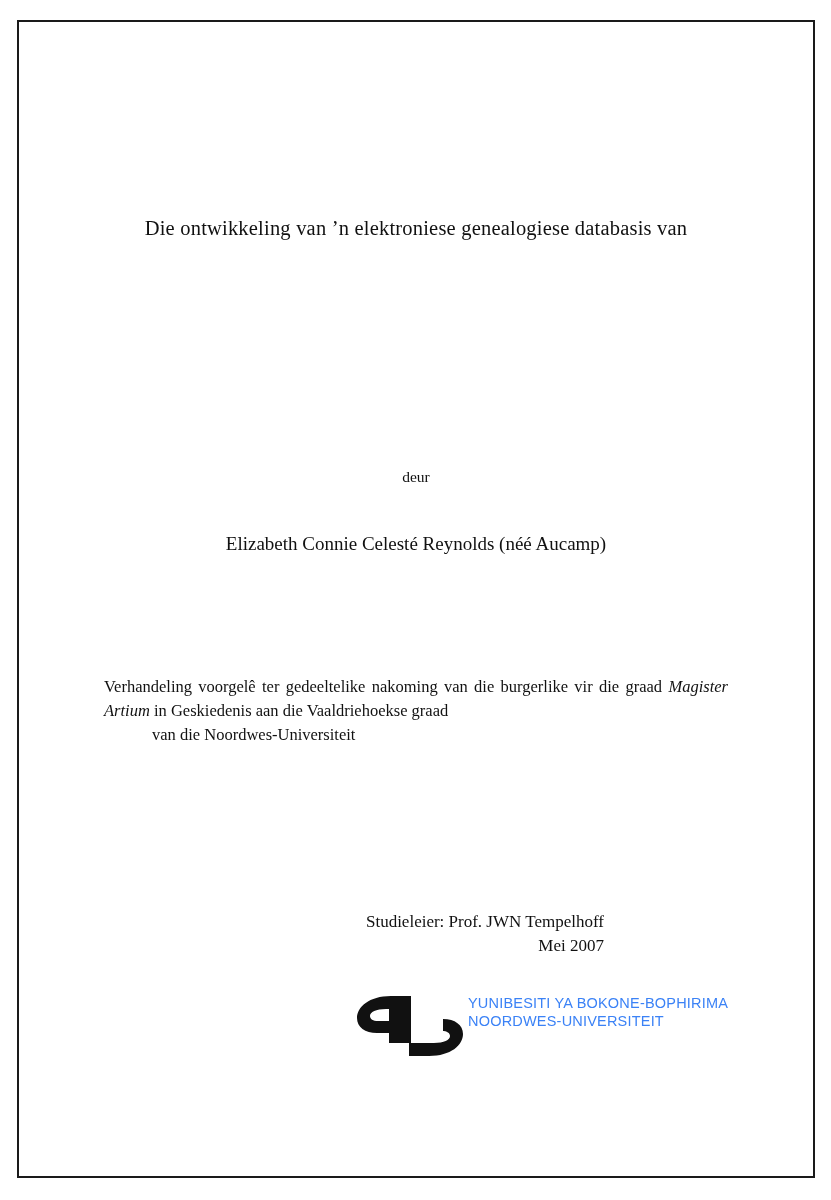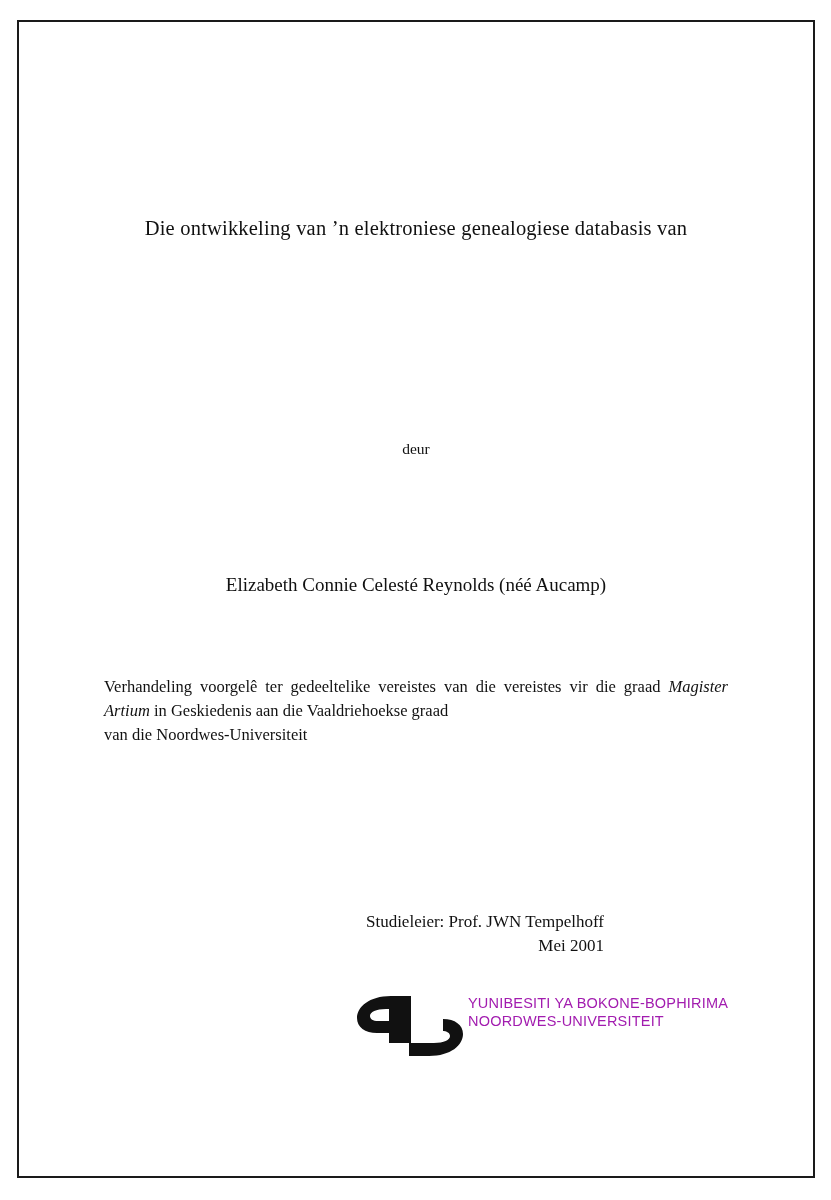--- a/index.html
+++ b/index.html
@@ -46,46 +46,46 @@
     font-size: 20.5px;
     line-height: 46px;
     letter-spacing: 0.2px;
   }
   .title-line {
     display: block;
     white-space: nowrap;
   }
   .byword {
     position: absolute;
-    top: 420px;
+    top: 448px;
     left: 0;
     width: 632px;
     text-align: center;
     font-size: 15.5px;
   }
   .author {
     position: absolute;
     top: 513px;
     left: 0;
     width: 632px;
     text-align: center;
     font-size: 19px;
-    margin-top: 41px;
   }
   .abstract-block {
     position: absolute;
     top: 655px;
     left: 4px;
     width: 624px;
     font-size: 16.5px;
     line-height: 24px;
     text-align: justify;
   }
   .abstract-block .last-line {
     text-align: left;
+    margin-left: 48px;
   }
   .abstract-block em {
     font-style: italic;
   }
   .supervisor-block {
     position: absolute;
     top: 890px;
     left: 4px;
     width: 500px;
     font-size: 17px;
@@ -108,21 +108,21 @@
   }
   .logo-text {
     position: absolute;
     left: 218px;
     top: 10px;
     font-family: "Liberation Sans", sans-serif;
     font-size: 14.5px;
     line-height: 17.5px;
     letter-spacing: 0.2px;
     font-weight: 500;
-    color: #a21caf;
+    color: #3b82f6;
     white-space: nowrap;
   }
   .logo-text span {
     display: block;
   }
 </style>
 </head>
 <body>
 
 <div class="page">
@@ -133,27 +133,27 @@
 
     <div class="title-block">
       <span class="title-line">Die ontwikkeling van ’n elektroniese genealogiese databasis van</span>
     </div>
 
     <div class="byword">deur</div>
 
     <div class="author">Elizabeth Connie Celesté Reynolds (néé Aucamp)</div>
 
     <div class="abstract-block">
-      <span>Verhandeling voorgelê ter gedeeltelike vereistes van die vereistes vir die graad </span><em>Magister Artium</em><span> in Geskiedenis aan die Vaaldriehoekse graad</span>
+      <span>Verhandeling voorgelê ter gedeeltelike nakoming van die burgerlike vir die graad </span><em>Magister Artium</em><span> in Geskiedenis aan die Vaaldriehoekse graad</span>
       <div class="last-line">van die Noordwes-Universiteit</div>
     </div>
 
     <div class="supervisor-block">
       <div>Studieleier: Prof. JWN Tempelhoff</div>
-      <div>Mei 2001</div>
+      <div>Mei 2007</div>
     </div>
 
     <div class="logo-wrap">
       <div class="logo-mark">
         <svg width="110" height="66" viewBox="0 0 110 66" xmlns="http://www.w3.org/2000/svg">
           <path d="M36 3 C14 3 2 14 2 25 C2 34 10 40 22 40 L34 40 L34 28 L23 28 C18 28 15 26 15 23 C15 19 21 16 31 16 L56 16 L56 3 Z" fill="#111111"></path>
           <path d="M74 63 C96 63 108 52 108 41 C108 32 100 26 88 26 L76 26 L76 38 L87 38 C92 38 95 40 95 43 C95 47 89 50 79 50 L54 50 L54 63 Z" fill="#111111"></path>
           <rect x="34" y="16" width="22" height="34" fill="#111111"></rect>
           <rect x="54" y="16" width="22" height="34" fill="#ffffff"></rect>
           <rect x="54" y="16" width="22" height="34" fill="none" stroke="#ffffff" stroke-width="0"></rect>

